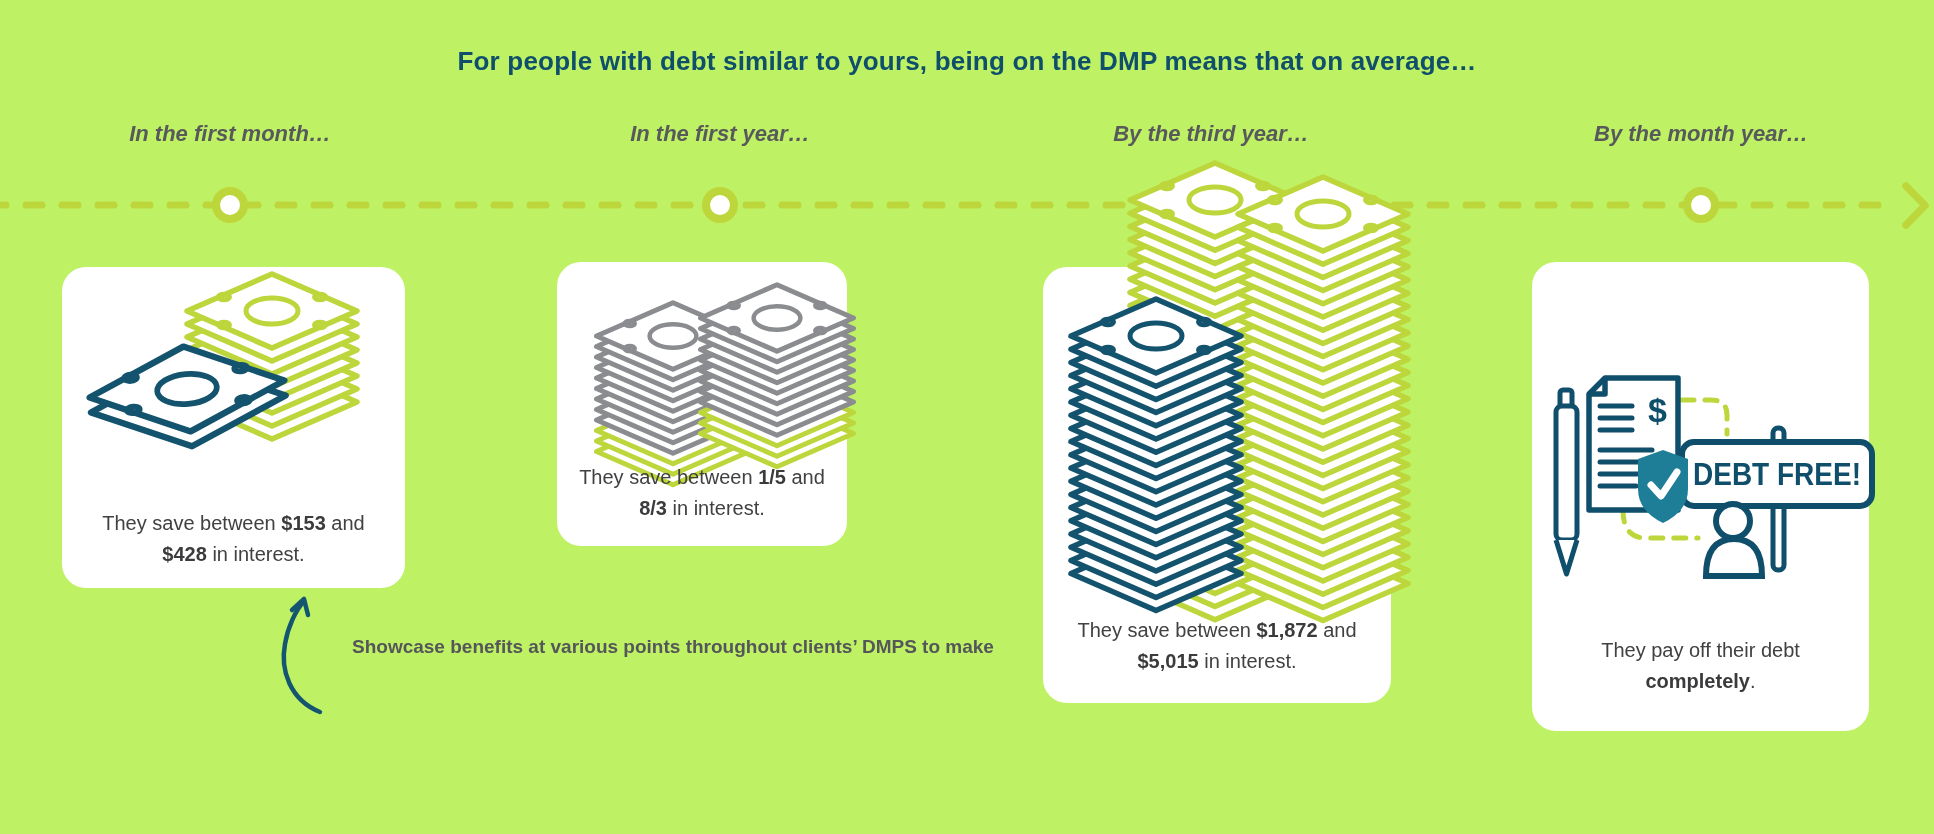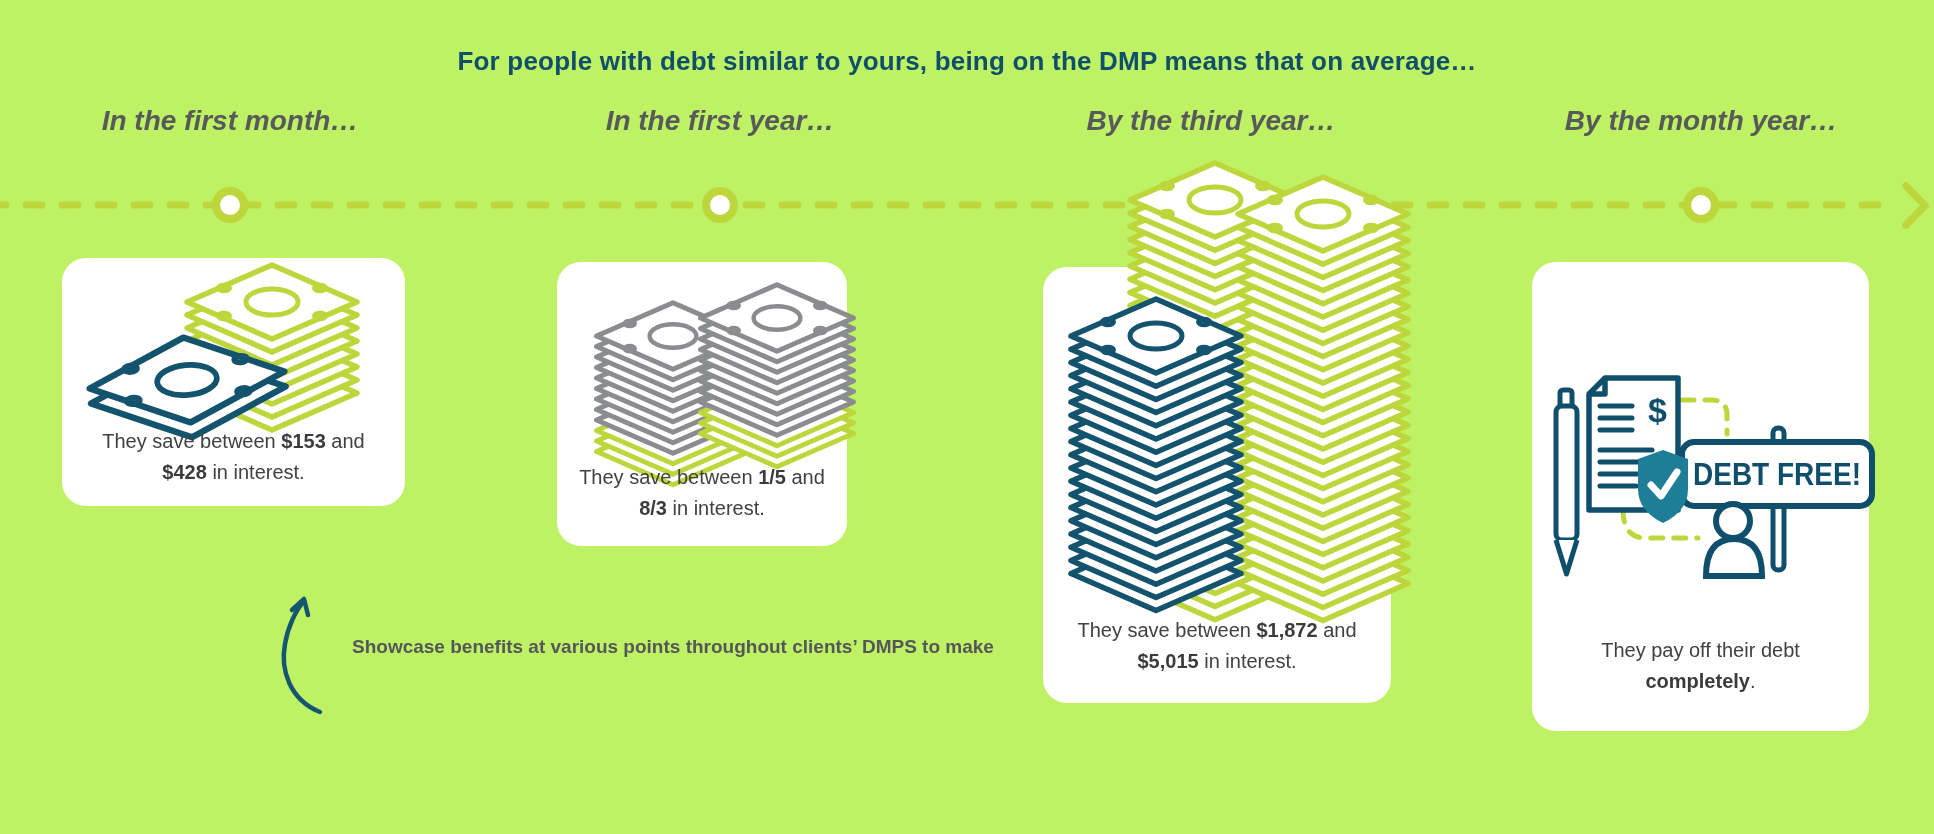--- a/index.html
+++ b/index.html
@@ -1,21 +1,21 @@
 <!DOCTYPE html>
 <html><head>
 <meta charset="utf-8">
 <style>
   html,body{margin:0;padding:0;background:#000;}
   .canvas{position:relative;width:1934px;height:834px;background:#bef264;overflow:hidden;
           font-family:"Liberation Sans",sans-serif;}
   .title{position:absolute;left:0;top:46px;width:100%;text-align:center;
          color:#0f4f6b;font-size:26px;font-weight:800;letter-spacing:.2px;}
-  .tl-label{position:absolute;top:105px;transform:translateX(-50%);color:#58595b;
-            font-size:28px;font-style:italic;font-weight:600;white-space:nowrap;}
+  .tl-label{position:absolute;top:121px;transform:translateX(-50%);color:#58595b;
+            font-size:22px;font-style:italic;font-weight:600;white-space:nowrap;}
   .tl-svg{position:absolute;left:0;top:0;z-index:1;}
   .card{position:absolute;background:#fff;border-radius:24px;z-index:2;}
   .card-text{position:absolute;left:10px;right:10px;text-align:center;color:#414042;
              font-size:20px;line-height:1.55;}
   .card-text b{font-weight:800;color:#3b3b3d;}
   .illus{position:absolute;overflow:visible;}
   .overlay{position:absolute;z-index:3;overflow:visible;}
   .annot{position:absolute;left:352px;top:630px;color:#55565a;font-size:19px;
          font-weight:600;line-height:1.8;white-space:nowrap;}
   .annot .l2{font-weight:800;}
@@ -57,21 +57,21 @@
 
   <svg class="tl-svg" width="1934" height="834">
     <line x1="-10" y1="205" x2="1898" y2="205" stroke="#bdd63b" stroke-width="7" stroke-dasharray="16 20" stroke-linecap="round"></line>
     <path d="M1906 186 L1925 205.5 L1906 225" fill="none" stroke="#bdd63b" stroke-width="7.5" stroke-linecap="round" stroke-linejoin="round"></path>
     <circle cx="230" cy="205" r="14" fill="#fff" stroke="#bdd63b" stroke-width="8"></circle>
     <circle cx="720" cy="205" r="14" fill="#fff" stroke="#bdd63b" stroke-width="8"></circle>
     <circle cx="1211" cy="205" r="14" fill="#fff" stroke="#bdd63b" stroke-width="8"></circle>
     <circle cx="1701" cy="205" r="14" fill="#fff" stroke="#bdd63b" stroke-width="8"></circle>
   </svg>
 
-  <div class="card" style="left:62px;top:258px;width:343px;height:248px">
+  <div class="card" style="left:62px;top:267px;width:343px;height:321px">
     <svg class="illus" style="left:20px;top:4px" width="300" height="195">
       <g>
           <use href="#bill" transform="translate(190 131) scale(1)" class="st-lime"></use>
           <use href="#bill" transform="translate(190 118) scale(1)" class="st-lime"></use>
           <use href="#bill" transform="translate(190 105) scale(1)" class="st-lime"></use>
           <use href="#bill" transform="translate(190 92) scale(1)" class="st-lime"></use>
           <use href="#bill" transform="translate(190 79) scale(1)" class="st-lime"></use>
           <use href="#bill" transform="translate(190 66) scale(1)" class="st-lime"></use>
           <use href="#bill" transform="translate(190 53) scale(1)" class="st-lime"></use>
           <use href="#bill" transform="translate(190 40) scale(1)" class="st-lime"></use>

